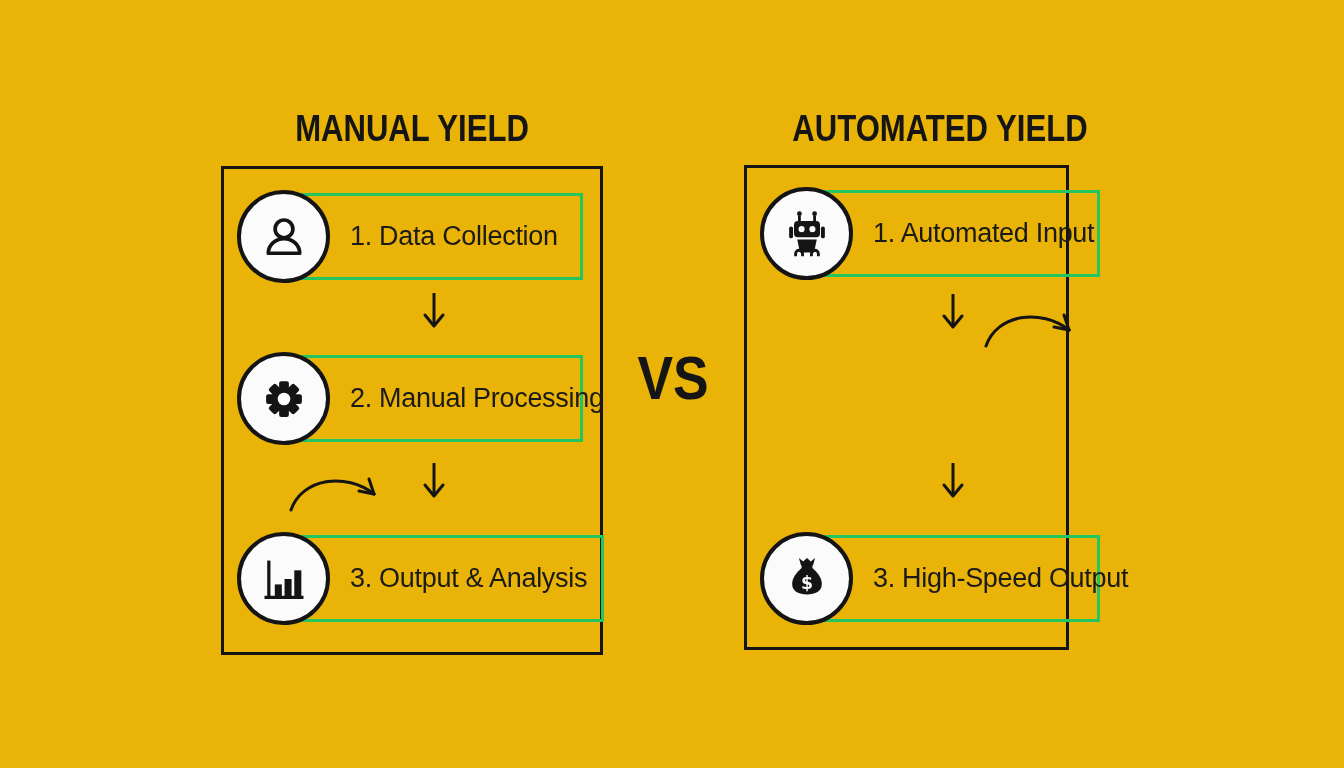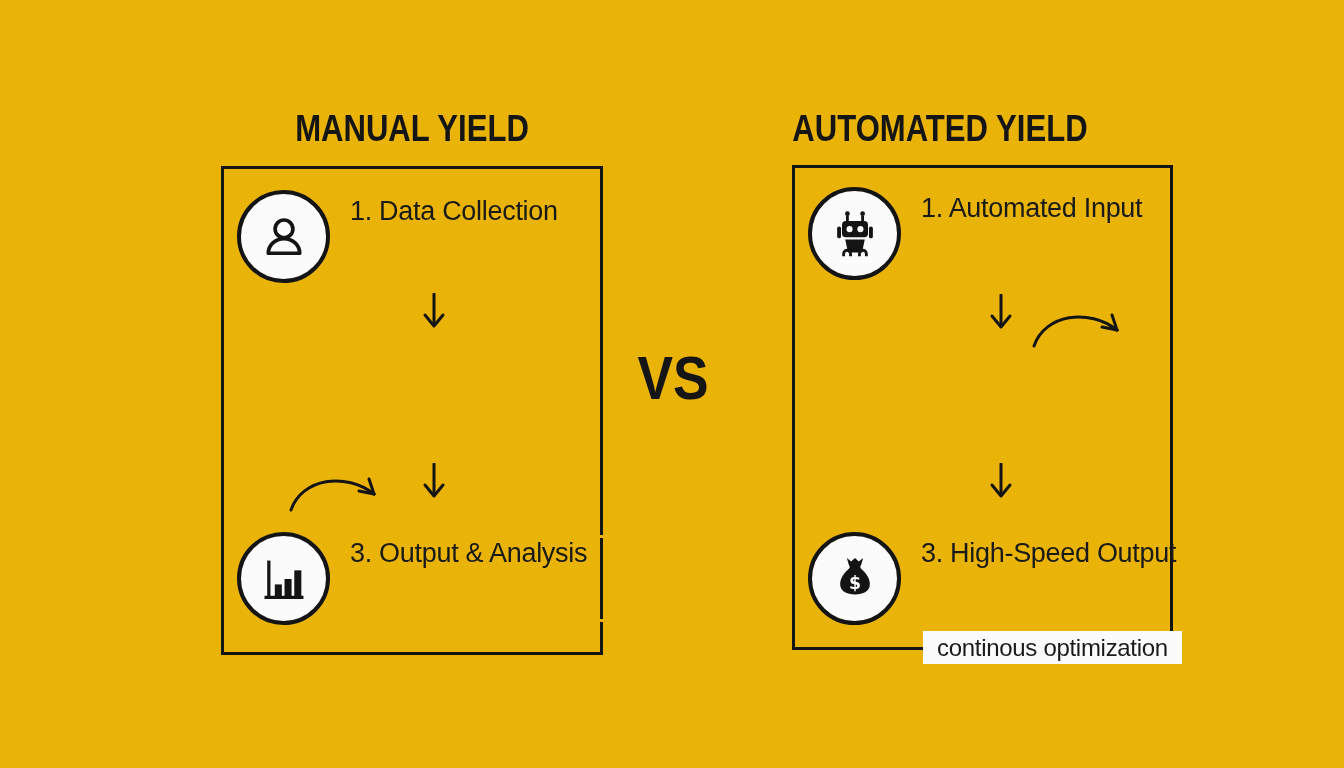--- a/index.html
+++ b/index.html
@@ -31,27 +31,27 @@
     transform-origin:center;
     color:#151515;
   }
   .panel{
     position:absolute;
     border:3px solid #141414;
     box-sizing:border-box;
     background:transparent;
   }
   .panel-left{left:221px;top:166px;width:382px;height:489px;}
-  .panel-right{left:744px;top:165px;width:381px;height:485px;margin-left:48px;}
+  .panel-right{left:744px;top:165px;width:325px;height:485px;}
   .step{position:absolute;height:87px;}
   .step-box{
     position:absolute;inset:0;
-    border:3px solid #eab308;
+    border:3px solid #22c55e;
     box-sizing:border-box;
-    display:flex;align-items:flex-start;
+    display:flex;align-items:center;
     padding-left:80px;
     background:transparent;
   }
   .step-label{
     font-size:27px;
     letter-spacing:-0.3px;
     color:#1a1a1a;
     white-space:nowrap;
   }
   .badge{
@@ -102,37 +102,54 @@
       </div>
     </div>
 
     <div class="arrow-wrap" style="left:196px;top:124px;">
       <svg width="28" height="40" viewBox="0 0 28 40">
         <line x1="14" y1="1" x2="14" y2="30" stroke="#141414" stroke-width="3" stroke-linecap="round"></line>
         <polyline points="5,22 14,33 23,22" fill="none" stroke="#141414" stroke-width="3" stroke-linecap="round" stroke-linejoin="round"></polyline>
       </svg>
     </div>
 
+    <div class="step" style="left:43px;top:186px;width:316px;">
+      <div class="step-box">
+        <span class="step-label">2. Manual Processing</span>
+      </div>
+      <div class="badge">
+        <svg width="52" height="52" viewBox="0 0 48 48">
+          <g transform="translate(24,24)" fill="#141414">
+            <rect x="-4.5" y="-16.5" width="9" height="33" rx="2"></rect>
+            <rect x="-4.5" y="-16.5" width="9" height="33" rx="2" transform="rotate(45)"></rect>
+            <rect x="-4.5" y="-16.5" width="9" height="33" rx="2" transform="rotate(90)"></rect>
+            <rect x="-4.5" y="-16.5" width="9" height="33" rx="2" transform="rotate(135)"></rect>
+            <circle r="11.5"></circle>
+            <circle r="5.8" fill="#fbfbfb"></circle>
+          </g>
+        </svg>
+      </div>
+    </div>
 
     <div class="arrow-wrap" style="left:196px;top:294px;">
       <svg width="28" height="40" viewBox="0 0 28 40">
         <line x1="14" y1="1" x2="14" y2="30" stroke="#141414" stroke-width="3" stroke-linecap="round"></line>
         <polyline points="5,22 14,33 23,22" fill="none" stroke="#141414" stroke-width="3" stroke-linecap="round" stroke-linejoin="round"></polyline>
       </svg>
     </div>
 
     <div class="arrow-wrap" style="left:64px;top:301px;">
       <svg width="94" height="42" viewBox="0 0 94 42">
         <path d="M3,40 C14,8 58,2 86,24" fill="none" stroke="#141414" stroke-width="3" stroke-linecap="round"></path>
         <line x1="86" y1="24" x2="71" y2="21" stroke="#141414" stroke-width="3" stroke-linecap="round"></line>
         <line x1="86" y1="24" x2="81" y2="9" stroke="#141414" stroke-width="3" stroke-linecap="round"></line>
       </svg>
     </div>
 
-    <div class="step" style="left:43px;top:366px;width:360px;">
+    <div class="step" style="left:43px;top:366px;width:316px;padding-left:21px;">
       <div class="step-box">
         <span class="step-label">3. Output &amp; Analysis</span>
       </div>
       <div class="badge">
         <svg width="52" height="52" viewBox="0 0 48 48">
           <line x1="10" y1="7" x2="10" y2="41" stroke="#141414" stroke-width="3"></line>
           <line x1="6" y1="41" x2="42" y2="41" stroke="#141414" stroke-width="3"></line>
           <rect x="15.5" y="29" width="6.5" height="12" fill="#141414"></rect>
           <rect x="24.5" y="24" width="6.5" height="17" fill="#141414"></rect>
           <rect x="33.5" y="16" width="6.5" height="25" fill="#141414"></rect>
@@ -195,16 +212,15 @@
       <div class="badge">
         <svg width="52" height="52" viewBox="0 0 48 48">
           <path d="M16.5,4.5 l4,3.4 3.5,-3.4 3.5,3.4 4,-3.4 l-2,7 h-11 z" fill="#141414"></path>
           <rect x="19" y="10.5" width="10" height="3.4" fill="#141414"></rect>
           <path d="M19,13.8 h10 c5.2,4.6 8.7,9.7 8.7,14.7 c0,6.6 -6.1,9.7 -13.7,9.7 c-7.6,0 -13.7,-3.1 -13.7,-9.7 c0,-5 3.5,-10.1 8.7,-14.7 z" fill="#141414"></path>
           <text x="24" y="33.5" text-anchor="middle" font-family="DejaVu Sans, sans-serif" font-size="16" font-weight="bold" fill="#fbfbfb">$</text>
         </svg>
       </div>
     </div>
 
-    <div class="footer-note">continous optimization</div>
   </div>
 
 </div>
 
 </body></html>

